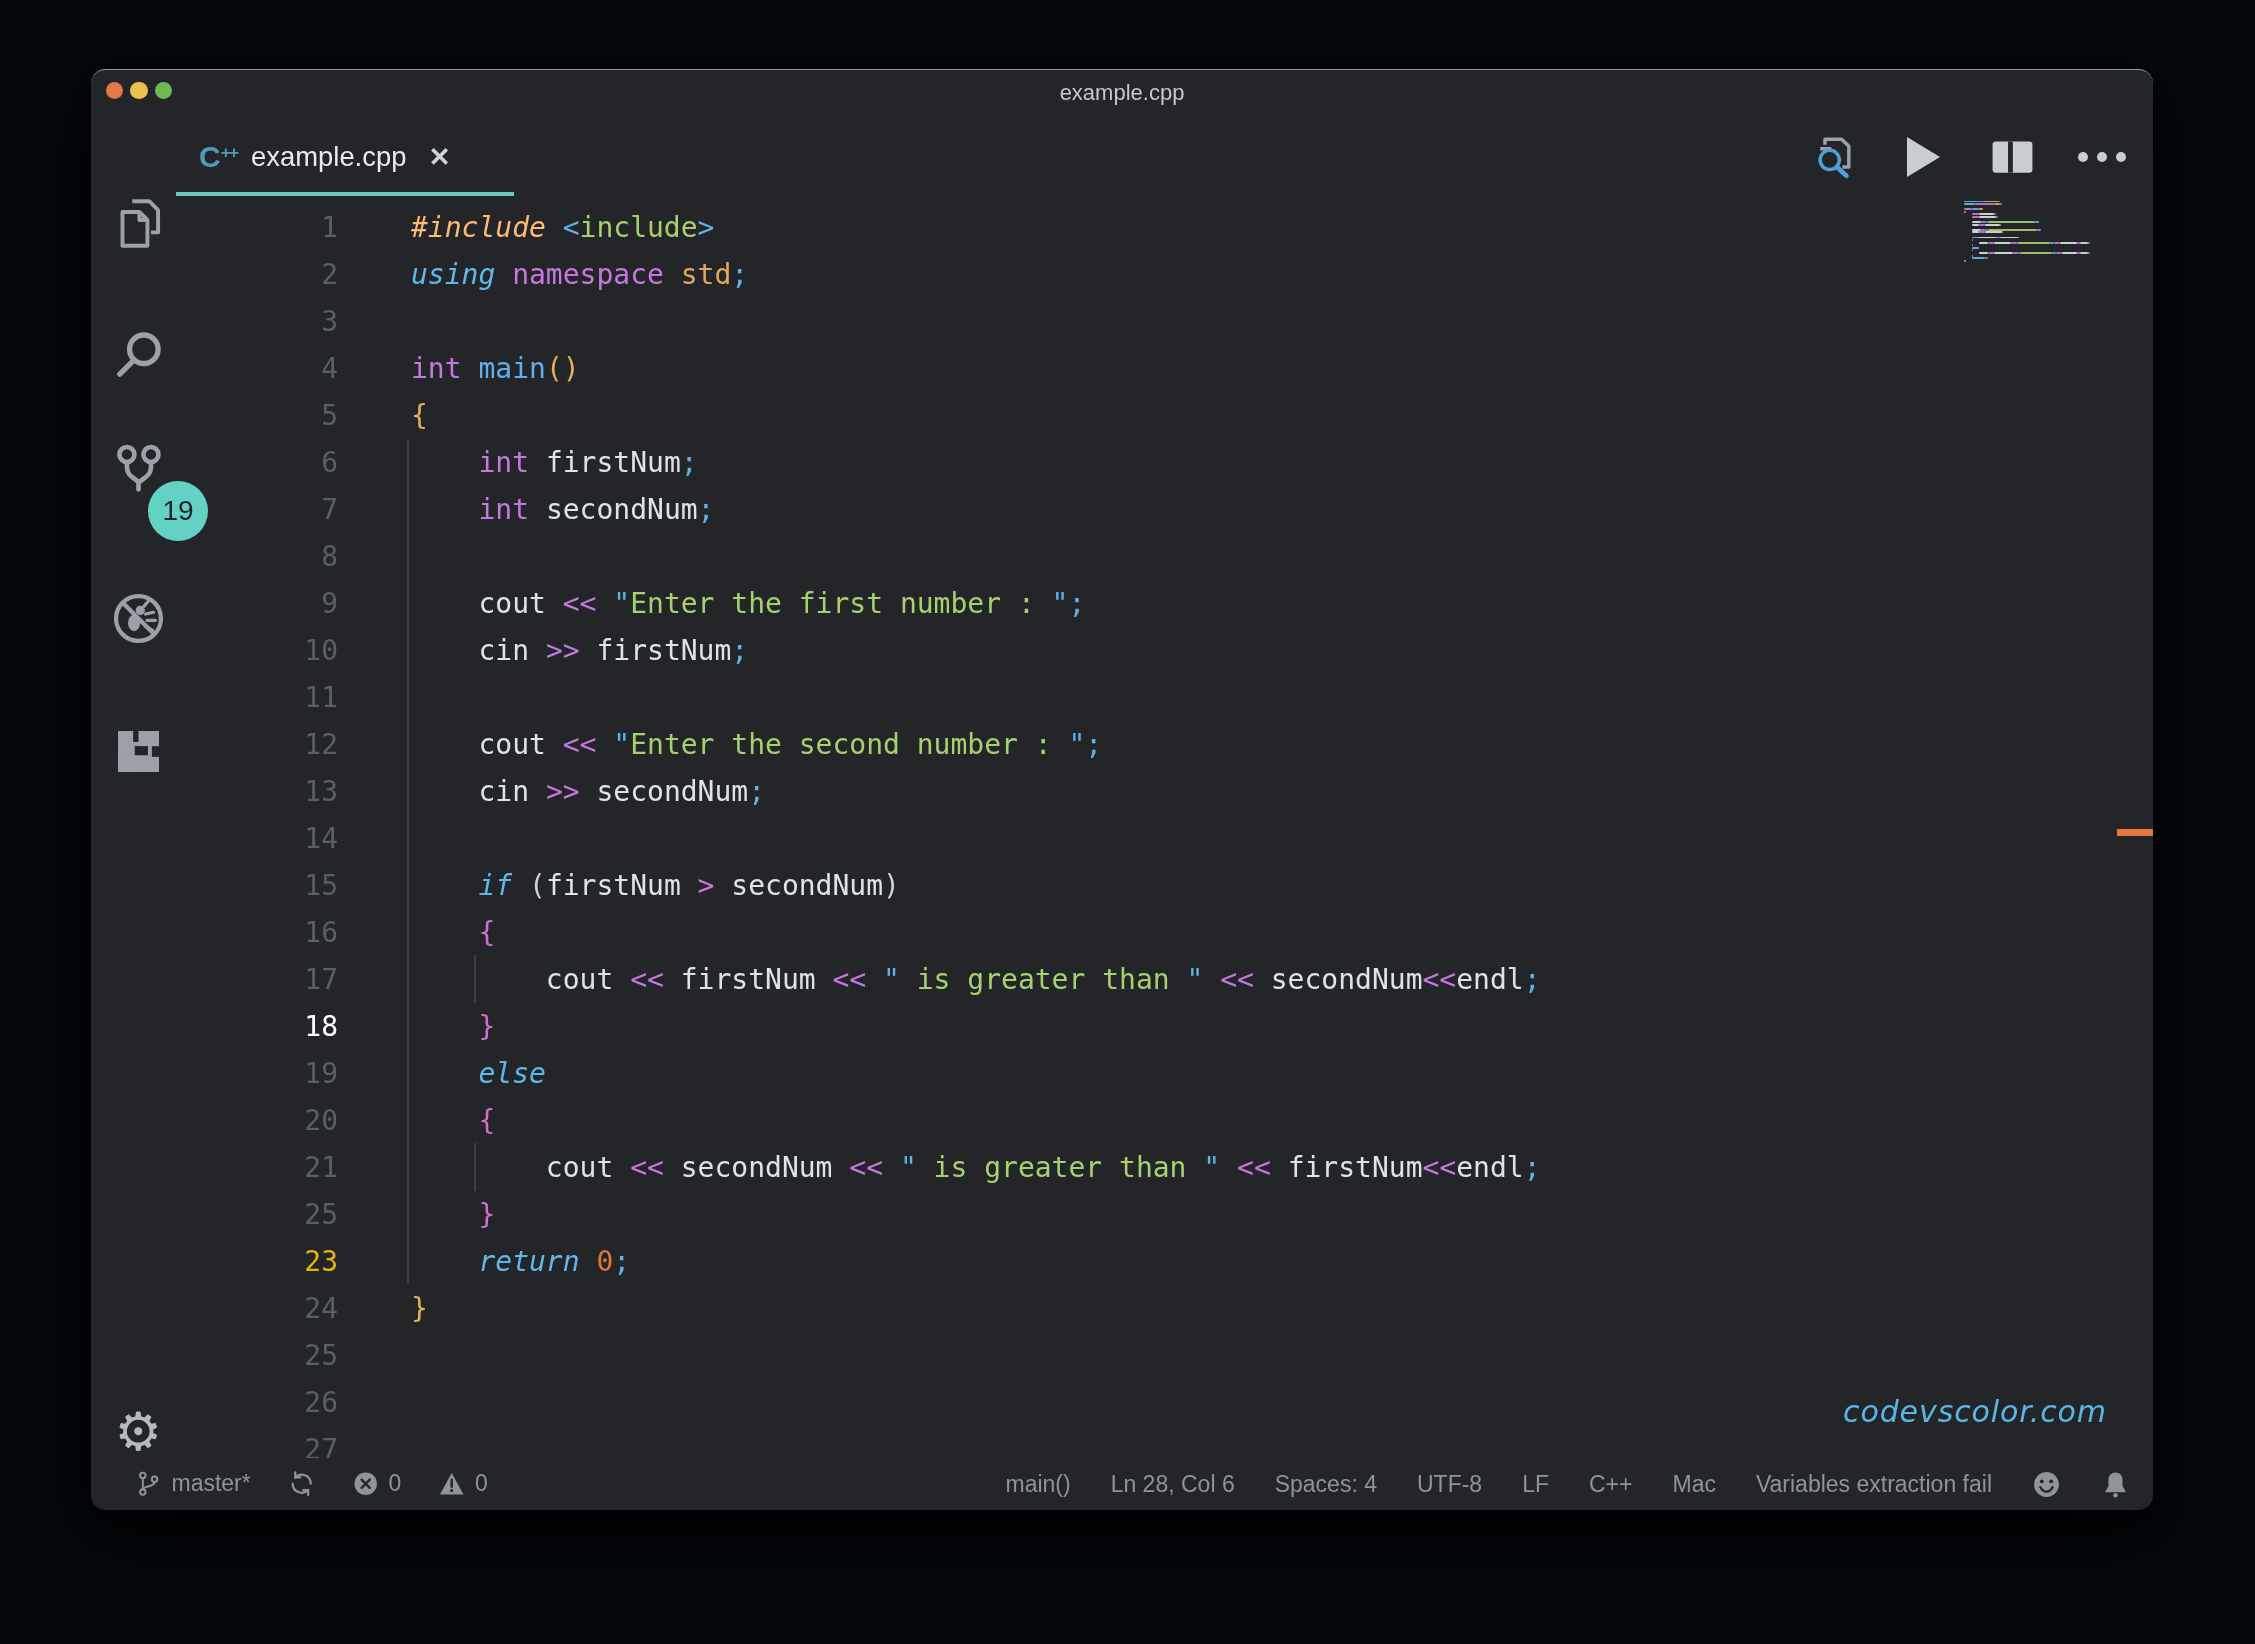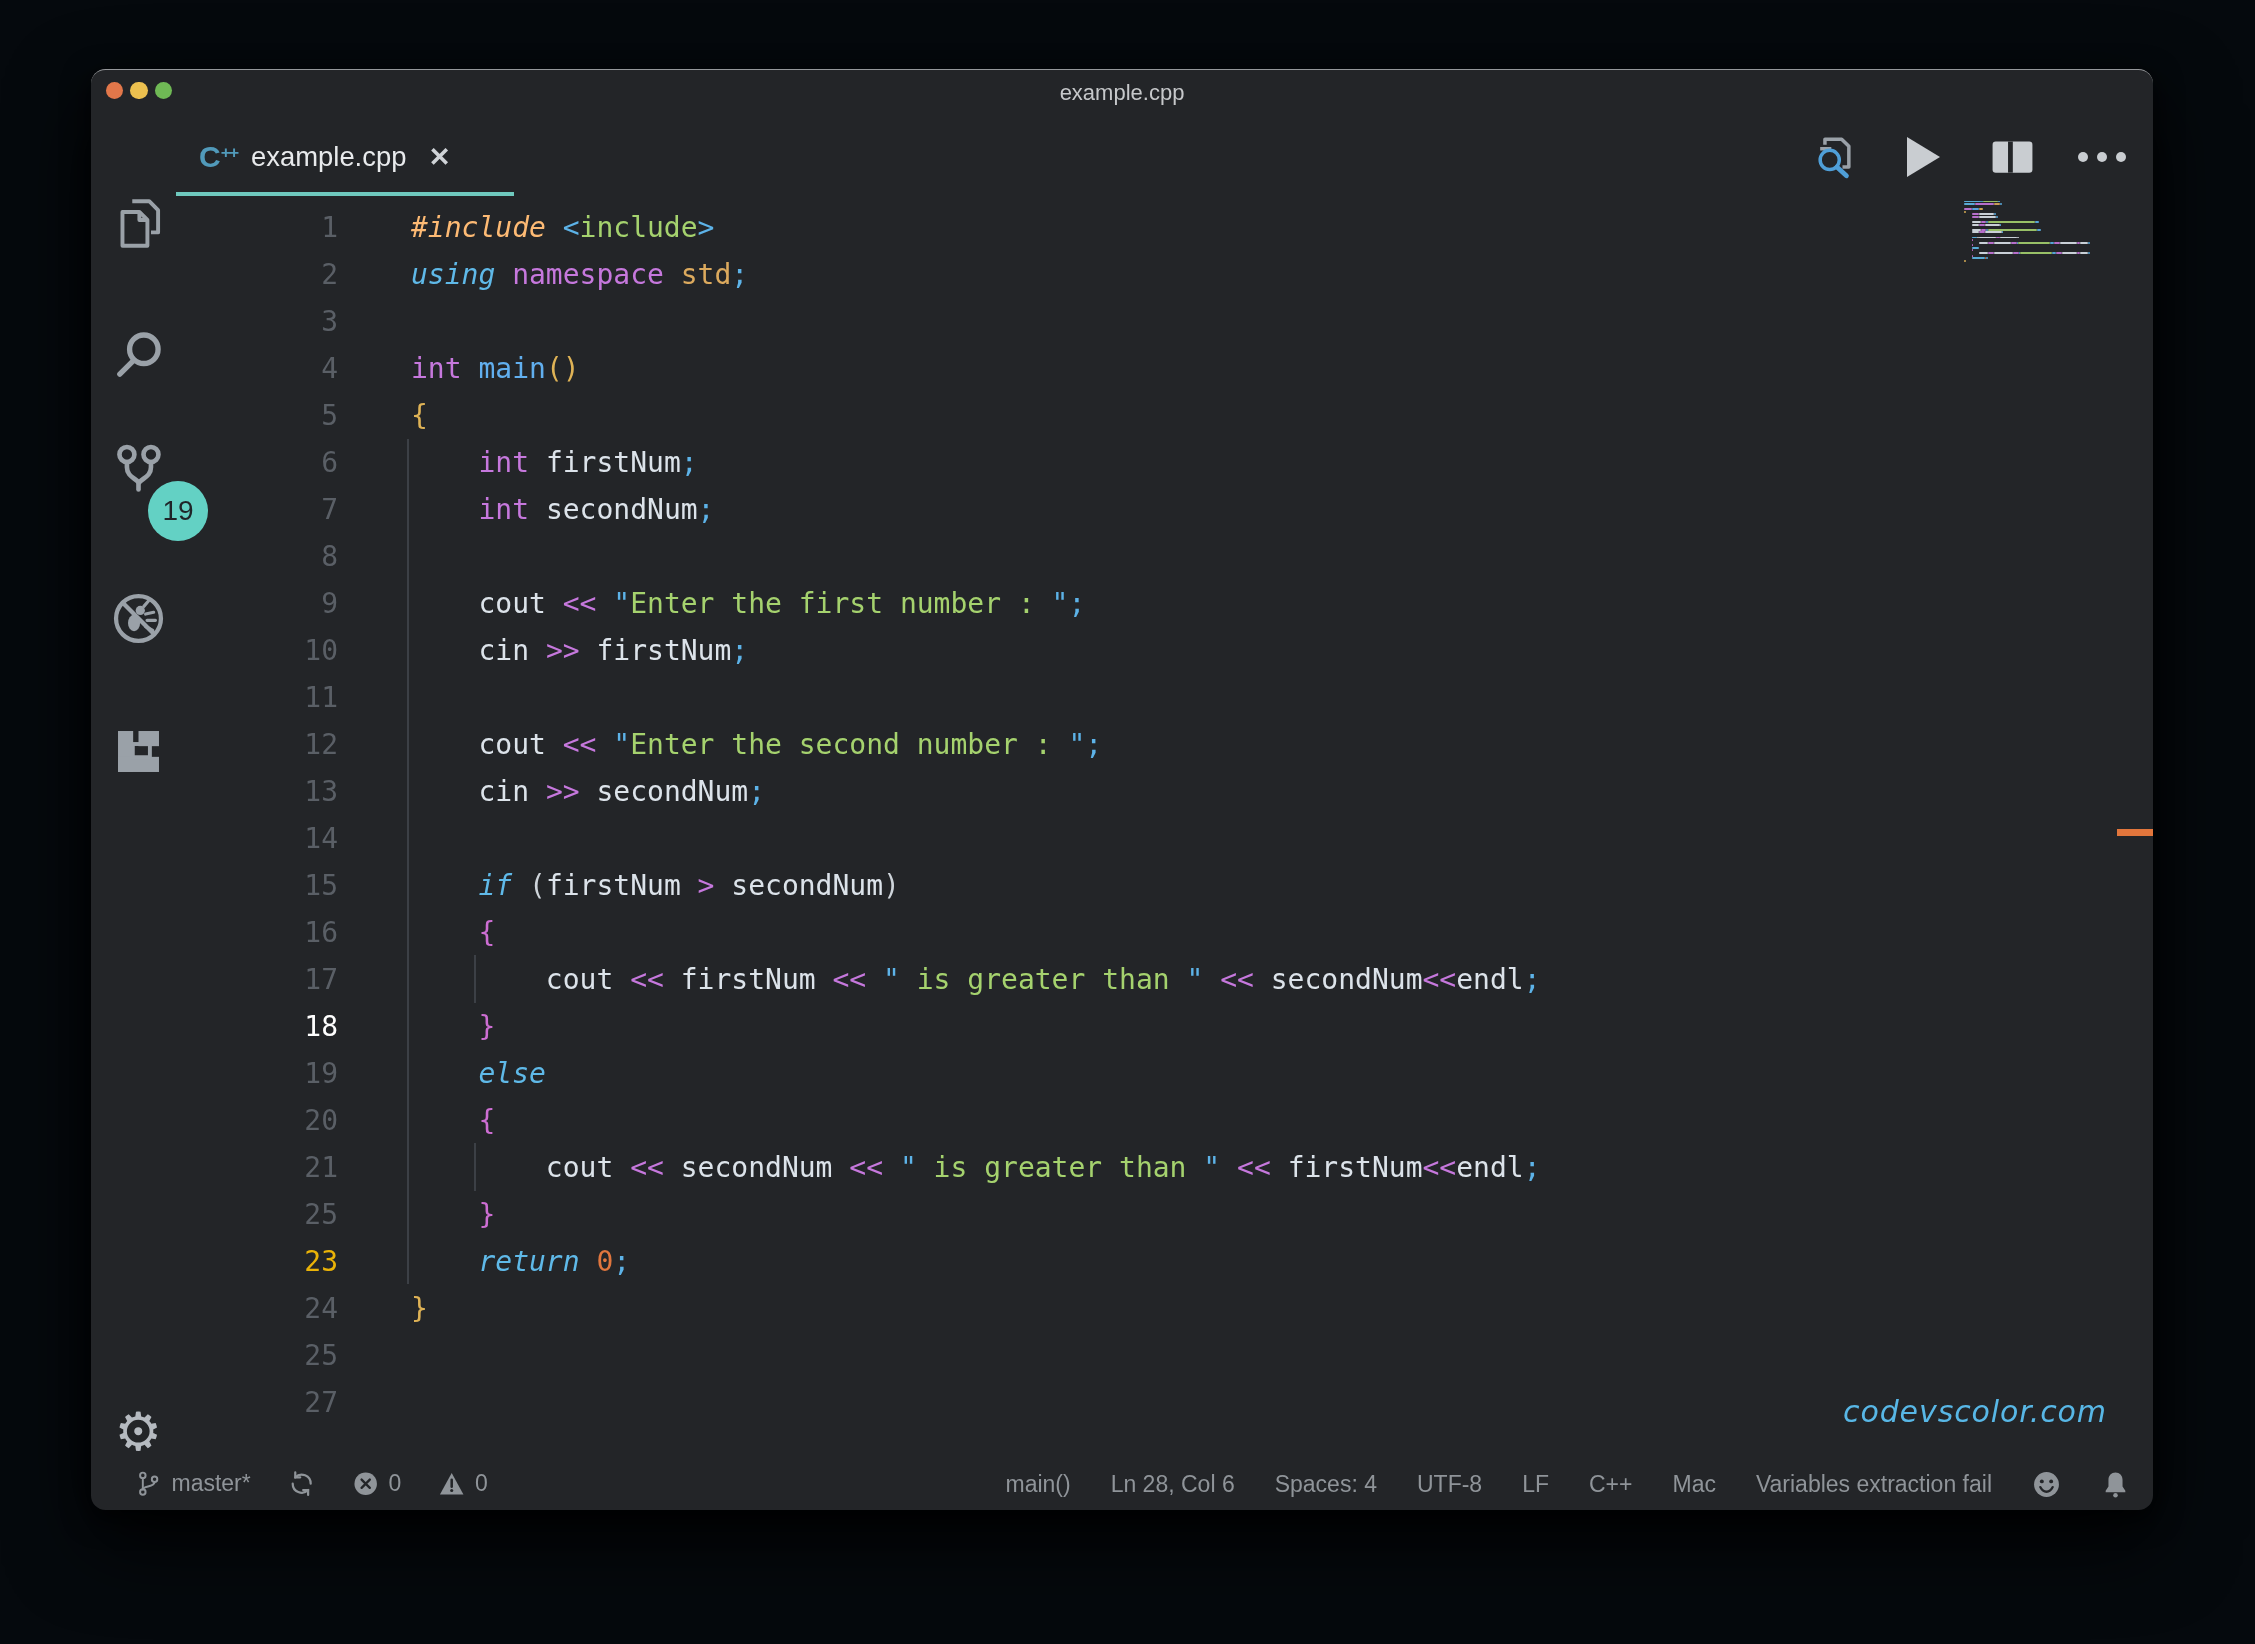--- a/index.html
+++ b/index.html
@@ -205,20 +205,21 @@
         <div class="cl"><span class="ln" style="color: rgb(90, 95, 102);">16</span><span class="code"><span class="tok-s">    </span><span class="tok-m" style="color: rgb(205, 110, 211);">{</span></span></div>
         <div class="cl"><span class="ln" style="color: rgb(90, 95, 102);">17</span><span class="code"><span class="tok-s">        </span><span class="tok-w" style="color: rgb(220, 227, 234);">cout </span><span class="tok-p" style="color: rgb(198, 120, 221);">&lt;&lt; </span><span class="tok-w" style="color: rgb(220, 227, 234);">firstNum </span><span class="tok-p" style="color: rgb(198, 120, 221);">&lt;&lt; </span><span class="tok-b" style="color: rgb(93, 179, 232);">"</span><span class="tok-g" style="color: rgb(165, 210, 110);"> is greater than </span><span class="tok-b" style="color: rgb(93, 179, 232);">" </span><span class="tok-p" style="color: rgb(198, 120, 221);">&lt;&lt; </span><span class="tok-w" style="color: rgb(220, 227, 234);">secondNum</span><span class="tok-p" style="color: rgb(198, 120, 221);">&lt;&lt;</span><span class="tok-w" style="color: rgb(220, 227, 234);">endl</span><span class="tok-b" style="color: rgb(93, 179, 232);">;</span></span></div>
         <div class="cl"><span class="ln" style="color: #ffffff;">18</span><span class="code"><span class="tok-s">    </span><span class="tok-m" style="color: rgb(205, 110, 211);">}</span></span></div>
         <div class="cl"><span class="ln" style="color: rgb(90, 95, 102);">19</span><span class="code"><span class="tok-s">    </span><span class="tok-k" style="color: rgb(95, 185, 232);">else</span></span></div>
         <div class="cl"><span class="ln" style="color: rgb(90, 95, 102);">20</span><span class="code"><span class="tok-s">    </span><span class="tok-m" style="color: rgb(205, 110, 211);">{</span></span></div>
         <div class="cl"><span class="ln" style="color: rgb(90, 95, 102);">21</span><span class="code"><span class="tok-s">        </span><span class="tok-w" style="color: rgb(220, 227, 234);">cout </span><span class="tok-p" style="color: rgb(198, 120, 221);">&lt;&lt; </span><span class="tok-w" style="color: rgb(220, 227, 234);">secondNum </span><span class="tok-p" style="color: rgb(198, 120, 221);">&lt;&lt; </span><span class="tok-b" style="color: rgb(93, 179, 232);">"</span><span class="tok-g" style="color: rgb(165, 210, 110);"> is greater than </span><span class="tok-b" style="color: rgb(93, 179, 232);">" </span><span class="tok-p" style="color: rgb(198, 120, 221);">&lt;&lt; </span><span class="tok-w" style="color: rgb(220, 227, 234);">firstNum</span><span class="tok-p" style="color: rgb(198, 120, 221);">&lt;&lt;</span><span class="tok-w" style="color: rgb(220, 227, 234);">endl</span><span class="tok-b" style="color: rgb(93, 179, 232);">;</span></span></div>
         <div class="cl"><span class="ln" style="color: rgb(90, 95, 102);">25</span><span class="code"><span class="tok-s">    </span><span class="tok-m" style="color: rgb(205, 110, 211);">}</span></span></div>
         <div class="cl"><span class="ln" style="color: #eab308;">23</span><span class="code"><span class="tok-s">    </span><span class="tok-k" style="color: rgb(95, 185, 232);">return </span><span class="tok-n" style="color: rgb(224, 118, 62);">0</span><span class="tok-b" style="color: rgb(93, 179, 232);">;</span></span></div>
         <div class="cl"><span class="ln" style="color: rgb(90, 95, 102);">24</span><span class="code"><span class="tok-y" style="color: rgb(223, 179, 86);">}</span></span></div>
         <div class="cl"><span class="ln" style="color: rgb(90, 95, 102);">25</span><span class="code"></span></div>
+        <div class="cl"><span class="ln" style="color: rgb(90, 95, 102);">26</span><span class="code"></span></div>
         <div class="cl"><span class="ln" style="color: rgb(90, 95, 102);">27</span><span class="code"></span></div>
       </div>
 
     <div class="minimap" id="minimap">
         <div class="mm-row"><span style="width: 17px; background-color: rgb(95, 185, 232); opacity: 0.9;"></span><span style="width: 1.9px; background-color: rgb(93, 179, 232); opacity: 0.9;"></span><span style="width: 15px; background-color: rgb(165, 210, 110); opacity: 0.9;"></span><span style="width: 1.9px; background-color: rgb(93, 179, 232); opacity: 0.9;"></span></div>
         <div class="mm-row"><span style="width: 11.2px; background-color: rgb(95, 185, 232); opacity: 0.9;"></span><span style="width: 19px; background-color: rgb(198, 120, 221); opacity: 0.9;"></span><span style="width: 5.6px; background-color: rgb(220, 170, 94); opacity: 0.9;"></span><span style="width: 1.9px; background-color: rgb(93, 179, 232); opacity: 0.9;"></span></div>
         <div class="mm-row"></div>
         <div class="mm-row"><span style="width: 7.5px; background-color: rgb(198, 120, 221); opacity: 0.9;"></span><span style="width: 7.5px; background-color: rgb(97, 175, 239); opacity: 0.9;"></span><span style="width: 3.7px; background-color: rgb(223, 179, 86); opacity: 0.9;"></span></div>
         <div class="mm-row"><span style="width: 1.9px; background-color: rgb(223, 179, 86); opacity: 0.9;"></span></div>
         <div class="mm-row"><span style="width: 7.5px;"></span><span style="width: 7.5px; background-color: rgb(198, 120, 221); opacity: 0.9;"></span><span style="width: 15px; background-color: rgb(220, 227, 234); opacity: 0.9;"></span><span style="width: 1.9px; background-color: rgb(93, 179, 232); opacity: 0.9;"></span></div>

